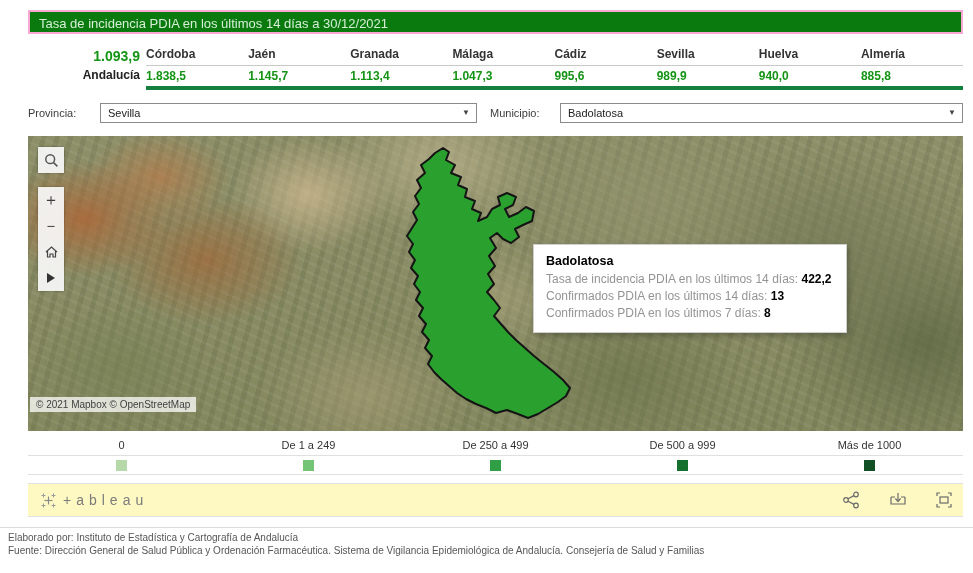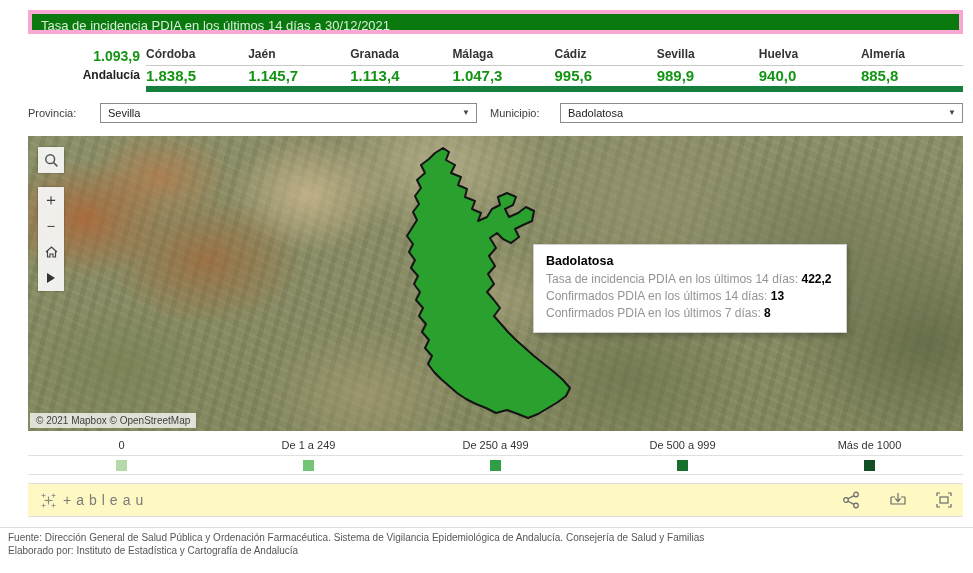--- a/index.html
+++ b/index.html
@@ -5,31 +5,31 @@
   html,body{margin:0;padding:0;}
   body{
     width:973px;height:573px;position:relative;background:#ffffff;
     font-family:"Liberation Sans", sans-serif;color:#333;overflow:hidden;
   }
   
   .title-bar{
     position:absolute;left:28px;top:10px;width:935px;height:24px;
     background:var(--header-green,#0a7a0f);color:#d8eed8;
     font-size:13px;line-height:24px;padding-left:9px;box-sizing:border-box;
-    border:4px solid #f9a8d4;
+    border:2px solid #f9a8d4;
   }
   
   .summary{position:absolute;left:28px;top:44px;width:935px;height:44px;}
   .region-block{position:absolute;left:0;top:2px;width:112px;text-align:right;}
   .region-value{font-size:14px;font-weight:bold;color:var(--value-green,#149414);line-height:20px;}
   .region-label{font-size:12px;font-weight:bold;color:#222;line-height:18px;}
   .province-row{position:absolute;left:118px;right:0;top:0;height:44px;display:flex;}
   .province-col{flex:1;text-align:left;}
   .p-name{font-size:12px;font-weight:bold;color:#333;height:21px;line-height:21px;border-bottom:1px solid #c9c9c9;}
-  .p-value{font-size:15px;font-weight:bold;color:var(--value-green,#149414);height:20px;line-height:20px;border-bottom:6px solid #15803d;}
+  .p-value{font-size:12px;font-weight:bold;color:var(--value-green,#149414);height:20px;line-height:20px;border-bottom:4px solid #15803d;}
   
   .filters{position:absolute;left:28px;top:103px;width:935px;height:22px;font-size:11px;}
   .f-label{position:absolute;top:4px;color:#3c3c3c;}
   .f-label.muni{left:462px;}
   .dropdown{
     position:absolute;top:0;height:20px;background:#fff;border:1px solid #8a8a8a;
     box-sizing:border-box;font-size:11px;color:#222;line-height:18px;padding-left:7px;cursor:pointer;
   }
   .dd-provincia{left:72px;width:377px;}
   .dd-municipio{left:532px;width:403px;}
@@ -67,21 +67,21 @@
   .ctl-btn svg{display:block;}
   .tooltip{
     position:absolute;left:505px;top:108px;width:288px;
     background:#fff;border:1px solid #cfcfcf;box-shadow:2px 3px 6px rgba(0,0,0,.25);
     padding:9px 12px 10px 12px;font-size:12px;
   }
   .tt-title{font-weight:bold;color:#000;font-size:12.5px;margin-bottom:3px;}
   .tt-row{color:#949494;line-height:17px;}
   .tt-row b{color:#000000;}
   .attribution{
-    position:absolute;left:2px;bottom:3px;background:rgba(255,255,255,.75);
+    position:absolute;left:2px;bottom:19px;background:rgba(255,255,255,.75);
     font-size:10px;color:#3f3f3f;padding:2px 6px;
   }
   
   .legend{position:absolute;left:28px;top:437px;width:935px;}
   .legend-labels{display:flex;height:18px;}
   .legend-labels .cell{flex:1;text-align:center;font-size:11px;color:#333;line-height:16px;}
   .legend-squares{display:flex;height:18px;border-top:1px solid #e0e0e0;border-bottom:1px solid #e0e0e0;align-items:center;}
   .legend-squares .cell{flex:1;display:flex;justify-content:center;}
   .legend-swatch{width:11px;height:11px;cursor:pointer;}
   
@@ -269,15 +269,15 @@
     </svg>
     <svg class="bar-icon" width="18" height="18" viewBox="0 0 18 18">
       <path d="M2 5 V2 H5 M13 2 H16 V5 M16 13 V16 H13 M5 16 H2 V13" fill="none" stroke="#6b6b6b" stroke-width="1.2"></path>
       <rect x="5" y="6" width="8" height="6" fill="none" stroke="#6b6b6b" stroke-width="1.2"></rect>
     </svg>
   </div>
 </div>
 
 <div class="credits-sep"></div>
 <div class="credits">
+  <div>Elaborado por: Instituto de Estadística y Cartografía de Andalucía</div>
   <div>Fuente: Dirección General de Salud Pública y Ordenación Farmacéutica. Sistema de Vigilancia Epidemiológica de Andalucía. Consejería de Salud y Familias</div>
-  <div>Elaborado por: Instituto de Estadística y Cartografía de Andalucía</div>
 </div>
 
 </body></html>

